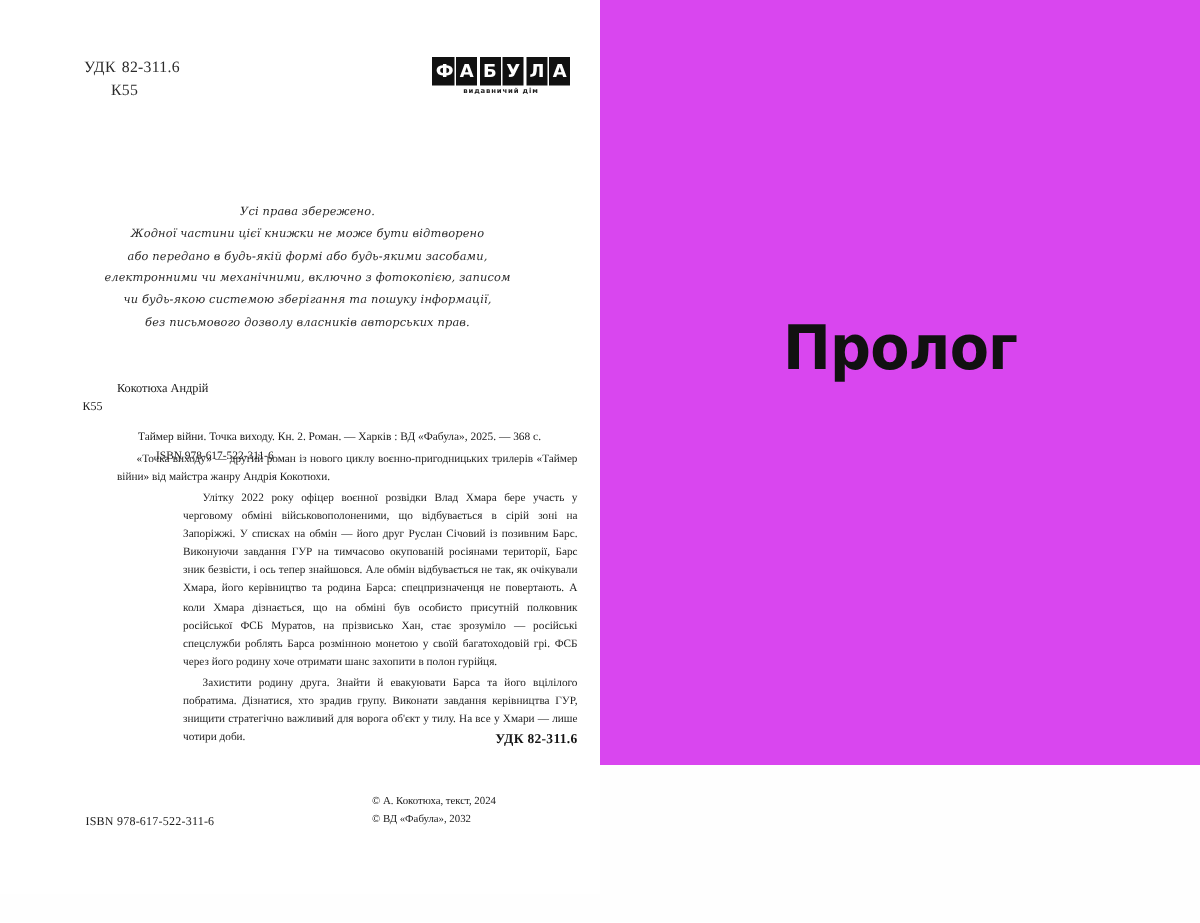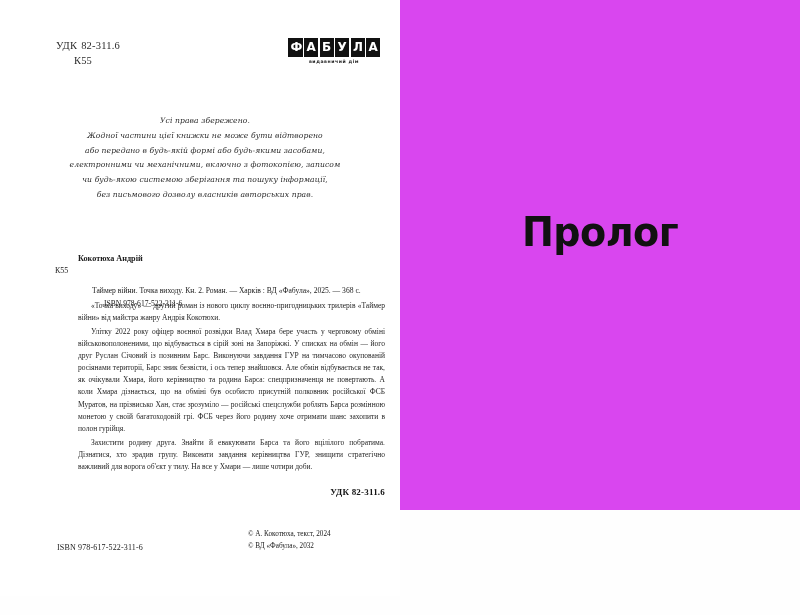--- a/index.html
+++ b/index.html
@@ -83,21 +83,21 @@
     letter-spacing: 0.55px;
     color: #1f1f1f;
     text-transform: lowercase;
     font-weight: 600;
   }
 
   
   .rights {
     position: absolute;
     left: 60px;
-    top: 114px;
+    top: 134px;
     width: 290px;
     text-align: center;
     font-family: "DejaVu Serif", "Liberation Serif", serif;
     font-style: italic;
     font-size: 7.6px;
     line-height: 1.95;
     color: #2a2a2a;
     letter-spacing: 0.1px;
   }
   .rights .r-line { display: block; white-space: nowrap; }
@@ -116,21 +116,21 @@
     position: absolute;
     left: 0;
     top: 12px;
     font-size: 8px;
     color: #202020;
   }
   .biblio-body {
     margin-left: 23px;
   }
   .biblio-author {
-    font-weight: 700;
+    font-weight: 400;
     font-size: 8.2px;
     margin-bottom: 1px;
   }
   .biblio-entry {
     text-indent: 14px;
     text-align: justify;
     margin-top: 20px;
   }
   .biblio-isbn {
     text-indent: 26px;
@@ -146,21 +146,21 @@
     font-size: 7.5px;
     line-height: 1.62;
     text-align: justify;
     color: #1e1e1e;
     hyphens: manual;
   }
   .annotation p {
     margin: 0 0 0 0;
     text-indent: 13px;
   }
-  .annotation p + p { margin-top: 1.5px; }
+  .annotation p + p { margin-top: 1.5px; margin-left: 44px; }
 
   .udk-bottom {
     position: absolute;
     left: 78px;
     top: 487px;
     width: 307px;
     text-align: right;
     font-weight: 700;
     font-size: 9px;
     color: #151515;

